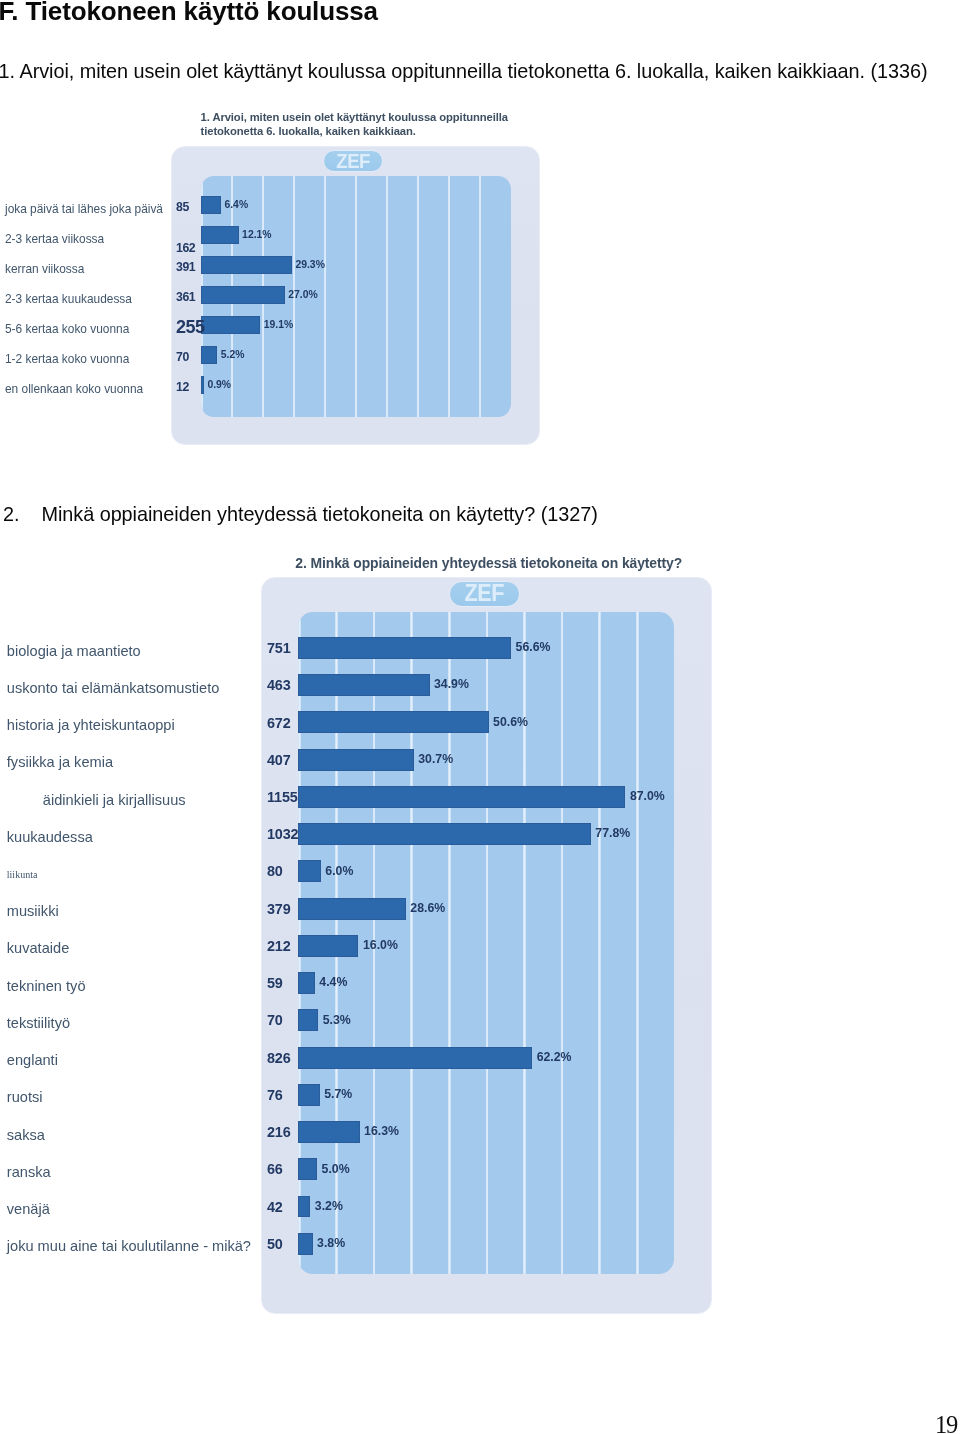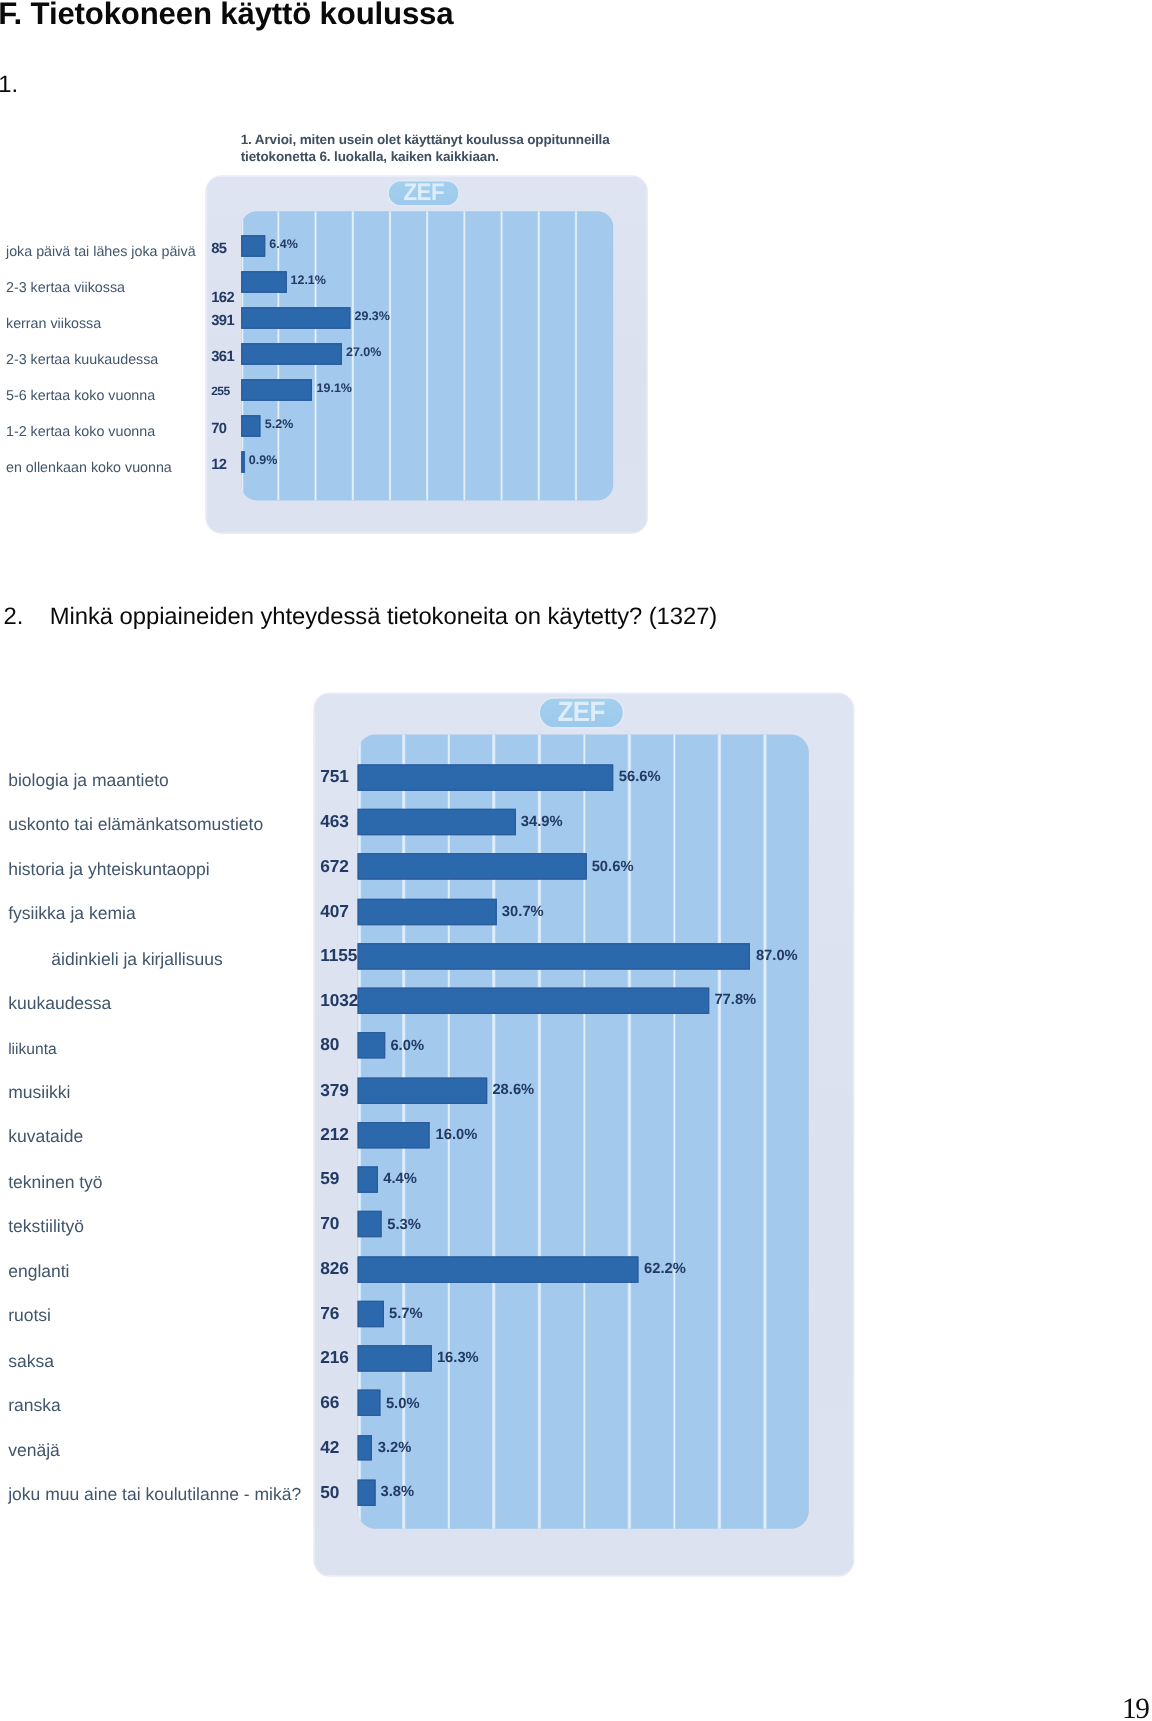--- a/index.html
+++ b/index.html
@@ -34,20 +34,21 @@
   .zef .cat{position:absolute;color:#41566c;white-space:nowrap;text-align:right;}
 </style>
 </head>
 <body>
 
 <div class="page">
 
   <div class="sec-title">F. Tietokoneen käyttö koulussa</div>
 
   <div class="q-num" style="left:-1.5px;top:60px;">1.</div>
+  <div class="q-line" style="left:19.5px;top:60px;">Arvioi, miten usein olet käyttänyt koulussa oppitunneilla tietokonetta 6. luokalla, kaiken kaikkiaan. (1336)</div>
 
   <div class="q-num" style="left:3px;top:503px;">2.</div>
   <div class="q-line" style="left:41.5px;top:503px;">Minkä oppiaineiden yhteydessä tietokoneita on käytetty? (1327)</div>
 
   <div class="zef" id="chart1" style="left:171px;top:145.5px;width:369px;height:299.5px;">
     <div class="outer"></div>
     <div class="ctitle" style="left:29.6px;top:-36px;width:320px;font-size:11.25px;line-height:14.5px;">1. Arvioi, miten usein olet käyttänyt koulussa oppitunneilla tietokonetta 6. luokalla, kaiken kaikkiaan.</div>
     <div class="logo" style="left:152px;top:4.5px;width:60px;height:22px;border-radius:11px;">
       <span style="font-size:20px;transform:scaleX(0.93) scaleY(1.0);">ZEF</span>
     </div>
@@ -75,35 +76,36 @@
         <div class="bar" style="left: 30px; top: 110.5px; width: 90.83px; height: 17.7px; background: rgb(44, 104, 172);"></div>
         <div class="pct" style="left: 124.43px; top: 118.55px; transform: translateY(-50%); font-size: 10.4px;">29.3%</div>
         <div class="cnt" style="left: 5px; top: 121.45px; transform: translateY(-50%); font-size: 12.3px; text-align: left; letter-spacing: -0.45px;">391</div>
         <div class="cat" style="left: -166px; top: 123.55px; transform: translateY(-50%); font-size: 11.9px; text-align: left;">kerran viikossa</div>
         <div class="bar" style="left: 30px; top: 140.55px; width: 83.7px; height: 17.7px; background: rgb(44, 104, 172);"></div>
         <div class="pct" style="left: 117.3px; top: 148.6px; transform: translateY(-50%); font-size: 10.4px;">27.0%</div>
         <div class="cnt" style="left: 5px; top: 151.5px; transform: translateY(-50%); font-size: 12.3px; text-align: left; letter-spacing: -0.45px;">361</div>
         <div class="cat" style="left: -166px; top: 153.6px; transform: translateY(-50%); font-size: 11.9px; text-align: left;">2-3 kertaa kuukaudessa</div>
         <div class="bar" style="left: 30px; top: 170.6px; width: 59.21px; height: 17.7px; background: rgb(44, 104, 172);"></div>
         <div class="pct" style="left: 92.81px; top: 178.65px; transform: translateY(-50%); font-size: 10.4px;">19.1%</div>
-        <div class="cnt" style="left: 5px; top: 181.55px; transform: translateY(-50%); font-size: 10px; text-align: left; letter-spacing: -0.45px;">255</div>
+        <div class="cnt" style="left: 5px; top: 181.55px; transform: translateY(-50%); font-size: 18px; text-align: left; letter-spacing: -0.45px;">255</div>
         <div class="cat" style="left: -166px; top: 183.65px; transform: translateY(-50%); font-size: 11.9px; text-align: left;">5-6 kertaa koko vuonna</div>
         <div class="bar" style="left: 30px; top: 200.65px; width: 16.12px; height: 17.7px; background: rgb(44, 104, 172);"></div>
         <div class="pct" style="left: 49.72px; top: 208.7px; transform: translateY(-50%); font-size: 10.4px;">5.2%</div>
         <div class="cnt" style="left: 5px; top: 211.6px; transform: translateY(-50%); font-size: 12.3px; text-align: left; letter-spacing: -0.45px;">70</div>
         <div class="cat" style="left: -166px; top: 213.7px; transform: translateY(-50%); font-size: 11.9px; text-align: left;">1-2 kertaa koko vuonna</div>
         <div class="bar" style="left: 30px; top: 230.7px; width: 2.79px; height: 17.7px; background: rgb(44, 104, 172);"></div>
         <div class="pct" style="left: 36.39px; top: 238.75px; transform: translateY(-50%); font-size: 10.4px;">0.9%</div>
         <div class="cnt" style="left: 5px; top: 241.65px; transform: translateY(-50%); font-size: 12.3px; text-align: left; letter-spacing: -0.45px;">12</div>
         <div class="cat" style="left: -166px; top: 243.75px; transform: translateY(-50%); font-size: 11.9px; text-align: left;">en ollenkaan koko vuonna</div>
       </div>
   </div>
 
   <div class="zef" id="chart2" style="left:261.3px;top:576.8px;width:451px;height:737px;">
     <div class="outer"></div>
+    <div class="ctitle" style="left:34px;top:-22px;width:430px;font-size:13.95px;line-height:17px;">2. Minkä oppiaineiden yhteydessä tietokoneita on käytetty?</div>
     <div class="logo" style="left:187.6px;top:4.1px;width:71.6px;height:25.7px;border-radius:13px;">
       <span style="font-size:23.3px;transform:scaleX(0.93);">ZEF</span>
     </div>
     <div class="plot" id="c2plot" style="left: 37px; top: 34.8px; width: 376px; height: 662px; border-radius: 15px;">
         <div class="grid" style="left: 0px; width: 2.6px;"></div>
         <div class="grid" style="left: 37px; width: 2.6px;"></div>
         <div class="grid" style="left: 74.6px; width: 2.6px;"></div>
         <div class="grid" style="left: 112.2px; width: 2.6px;"></div>
         <div class="grid" style="left: 149.8px; width: 2.6px;"></div>
         <div class="grid" style="left: 187.4px; width: 2.6px;"></div>
@@ -133,21 +135,21 @@
         <div class="pct" style="left: 368.62px; top: 219.31px; transform: translateY(-50%); font-size: 12.3px;">87.0%</div>
         <div class="cnt" style="left: 5.6px; top: 220.21px; transform: translateY(-50%); font-size: 14.4px; text-align: left; letter-spacing: -0.1px;">1155</div>
         <div class="cat" style="left: -254.5px; top: 222.71px; transform: translateY(-50%); font-size: 14.6px; text-align: left; margin-left: 36px;">äidinkieli ja kirjallisuus</div>
         <div class="bar" style="left: 37px; top: 246.4px; width: 292.528px; height: 21.9px; background: rgb(44, 104, 172);"></div>
         <div class="pct" style="left: 334.028px; top: 256.55px; transform: translateY(-50%); font-size: 12.3px;">77.8%</div>
         <div class="cnt" style="left: 5.6px; top: 257.45px; transform: translateY(-50%); font-size: 14.4px; text-align: left; letter-spacing: -0.1px;">1032</div>
         <div class="cat" style="left: -254.5px; top: 259.95px; transform: translateY(-50%); font-size: 14.6px; text-align: left;">kuukaudessa</div>
         <div class="bar" style="left: 37px; top: 283.64px; width: 22.56px; height: 21.9px; background: rgb(44, 104, 172);"></div>
         <div class="pct" style="left: 64.06px; top: 293.79px; transform: translateY(-50%); font-size: 12.3px;">6.0%</div>
         <div class="cnt" style="left: 5.6px; top: 294.69px; transform: translateY(-50%); font-size: 14.4px; text-align: left; letter-spacing: -0.1px;">80</div>
-        <div class="cat" style="left: -254.5px; top: 297.19px; transform: translateY(-50%); font-size: 13px; text-align: left;">liikunta</div>
+        <div class="cat" style="left: -254.5px; top: 297.19px; transform: translateY(-50%); font-size: 10px; text-align: left; font-family: Liberation Serif, serif;">liikunta</div>
         <div class="bar" style="left: 37px; top: 320.88px; width: 107.536px; height: 21.9px; background: rgb(44, 104, 172);"></div>
         <div class="pct" style="left: 149.036px; top: 331.03px; transform: translateY(-50%); font-size: 12.3px;">28.6%</div>
         <div class="cnt" style="left: 5.6px; top: 331.93px; transform: translateY(-50%); font-size: 14.4px; text-align: left; letter-spacing: -0.1px;">379</div>
         <div class="cat" style="left: -254.5px; top: 334.43px; transform: translateY(-50%); font-size: 14.6px; text-align: left;">musiikki</div>
         <div class="bar" style="left: 37px; top: 358.12px; width: 60.16px; height: 21.9px; background: rgb(44, 104, 172);"></div>
         <div class="pct" style="left: 101.66px; top: 368.27px; transform: translateY(-50%); font-size: 12.3px;">16.0%</div>
         <div class="cnt" style="left: 5.6px; top: 369.17px; transform: translateY(-50%); font-size: 14.4px; text-align: left; letter-spacing: -0.1px;">212</div>
         <div class="cat" style="left: -254.5px; top: 371.67px; transform: translateY(-50%); font-size: 14.6px; text-align: left;">kuvataide</div>
         <div class="bar" style="left: 37px; top: 395.36px; width: 16.544px; height: 21.9px; background: rgb(44, 104, 172);"></div>
         <div class="pct" style="left: 58.044px; top: 405.51px; transform: translateY(-50%); font-size: 12.3px;">4.4%</div>

